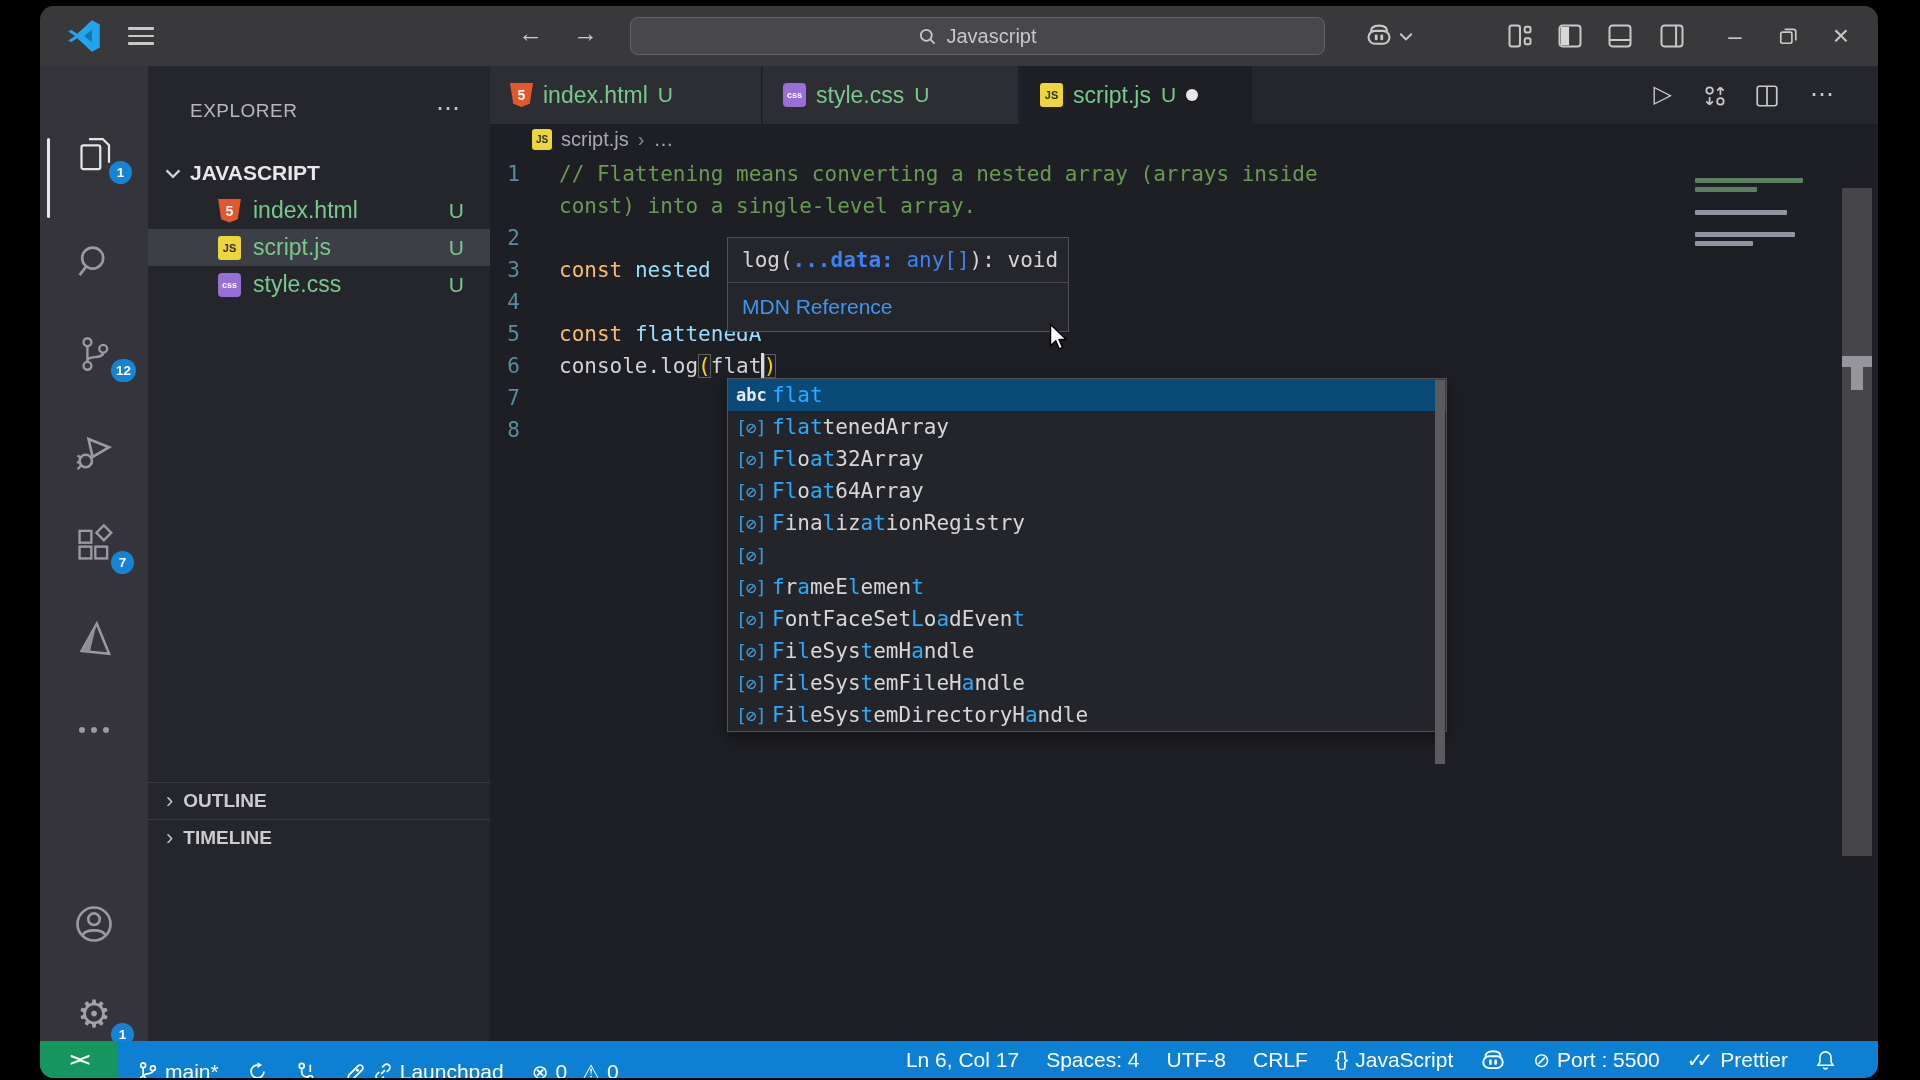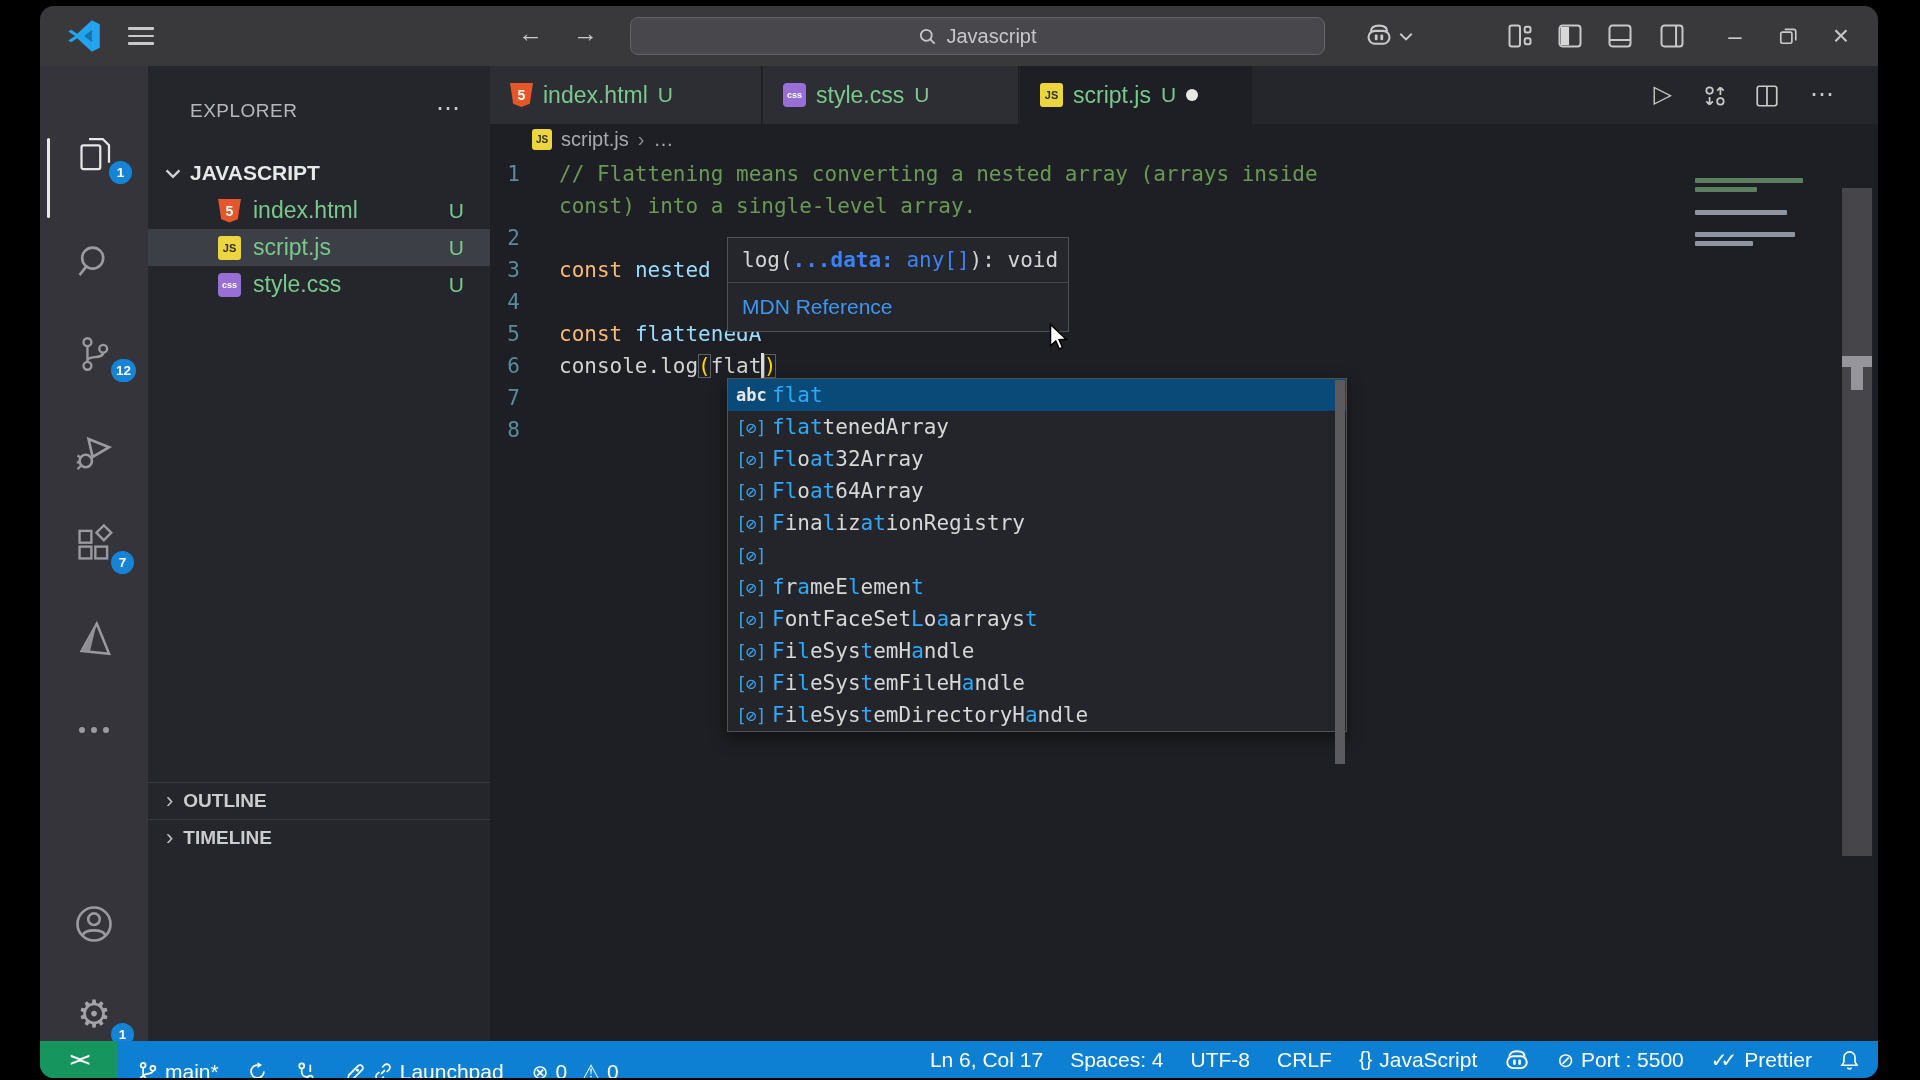--- a/index.html
+++ b/index.html
@@ -68,34 +68,34 @@
   .scroll-t-stem { position:absolute; left:9px; top:179px; width:12px; height:23px; background:#95959b; }
 
   
   .hover-popup { position:absolute; left:687px; top:231px; width:342px; background:#25262b; border:1px solid #515156; z-index:30; }
   .hp-sig { padding:10px 14px; font-family:"DejaVu Sans Mono", monospace; font-size:21px; color:#d4d4d4; white-space:pre; }
   .hp-blue { color:#3b82f6; } .hp-bold { font-weight:bold; }
   .hp-link-row { border-top:1px solid #46464b; padding:12px 14px; }
   .hp-link { color:#3f96f0; font-size:21px; cursor:pointer; }
 
   
-  .suggest { position:absolute; left:687px; top:372px; width:620px; background:#24252a; border:1px solid #515156; z-index:25; box-shadow:0 6px 16px rgba(0,0,0,.45); }
+  .suggest { position:absolute; left:687px; top:372px; width:720px; background:#24252a; border:1px solid #515156; z-index:25; box-shadow:0 6px 16px rgba(0,0,0,.45); }
   .sg-item { height:32px; display:flex; align-items:center; padding-left:8px; font-family:"DejaVu Sans Mono", monospace; font-size:21px; color:#d7d7d7; cursor:pointer; white-space:pre; }
   .sg-item.selected { background:#0a4a78; }
   .s-icon { width:36px; flex:0 0 auto; display:flex; align-items:center; font-family:"DejaVu Sans Mono", monospace; }
   .k-text { color:#e8e8e8; font-size:17px; font-weight:bold; }
   .k-variable { color:#3aa0e8; font-size:18px; letter-spacing:-1px; }
   .hl { color:#2aabff; }
   .sg-scroll { position:absolute; right:1px; top:1px; width:10px; height:384px; background:#5a5a5f; }
 
   
   .statusbar { position:absolute; left:0; bottom:0; width:100%; height:37px; background:#0d80d4; color:#fff; font-size:21px; }
   .st-remote { position:absolute; left:0; top:0; width:78px; height:37px; background:#16955e; display:flex; align-items:center; justify-content:center; font-weight:bold; font-size:19px; letter-spacing:-2px; cursor:pointer; }
   .st-left { position:absolute; left:78px; top:12px; height:37px; display:flex; align-items:center; gap:28px; padding-left:20px; }
-  .st-right { position:absolute; right:0; top:0; height:37px; display:flex; align-items:center; gap:27px; padding-right:18px; }
+  .st-right { position:absolute; right:0; top:0; height:37px; display:flex; align-items:center; gap:27px; padding-right:42px; }
   .st-item { display:flex; align-items:center; gap:7px; cursor:pointer; white-space:nowrap; }
   .st-glyph { font-size:20px; }
   .prettier-checks { letter-spacing:-7px; margin-right:7px; font-size:20px; }
 
   .mouse-cursor { position:absolute; left:1005px; top:316px; z-index:60; }
 </style>
 </head>
 <body>
 
 <div id="window">
@@ -369,21 +369,21 @@
 
   <div class="suggest">
     <div id="suggest-list">
         <div class="sg-item selected"><span class="s-icon k-text">abc</span><span><span class="hl">flat</span></span></div>
         <div class="sg-item"><span class="s-icon k-variable">[⊘]</span><span><span class="hl">flat</span><span>tenedArray</span></span></div>
         <div class="sg-item"><span class="s-icon k-variable">[⊘]</span><span><span class="hl">Fl</span><span>o</span><span class="hl">at</span><span>32Array</span></span></div>
         <div class="sg-item"><span class="s-icon k-variable">[⊘]</span><span><span class="hl">Fl</span><span>o</span><span class="hl">at</span><span>64Array</span></span></div>
         <div class="sg-item"><span class="s-icon k-variable">[⊘]</span><span><span class="hl">F</span><span>ina</span><span class="hl">l</span><span>iz</span><span class="hl">at</span><span>ionRegistry</span></span></div>
         <div class="sg-item"><span class="s-icon k-variable">[⊘]</span></div>
         <div class="sg-item"><span class="s-icon k-variable">[⊘]</span><span><span class="hl">f</span><span>r</span><span class="hl">a</span><span>me</span><span>E</span><span class="hl">l</span><span>emen</span><span class="hl">t</span></span></div>
-        <div class="sg-item"><span class="s-icon k-variable">[⊘]</span><span><span class="hl">F</span><span>ontFaceSet</span><span class="hl">L</span><span>o</span><span class="hl">a</span><span>arrays</span><span class="hl">t</span></span></div>
+        <div class="sg-item"><span class="s-icon k-variable">[⊘]</span><span><span class="hl">F</span><span>ontFaceSet</span><span class="hl">L</span><span>o</span><span class="hl">a</span><span>dEven</span><span class="hl">t</span></span></div>
         <div class="sg-item"><span class="s-icon k-variable">[⊘]</span><span><span class="hl">F</span><span>i</span><span class="hl">l</span><span>eSys</span><span class="hl">t</span><span>emH</span><span class="hl">a</span><span>ndle</span></span></div>
         <div class="sg-item"><span class="s-icon k-variable">[⊘]</span><span><span class="hl">F</span><span>i</span><span class="hl">l</span><span>eSys</span><span class="hl">t</span><span>emFileH</span><span class="hl">a</span><span>ndle</span></span></div>
         <div class="sg-item"><span class="s-icon k-variable">[⊘]</span><span><span class="hl">F</span><span>i</span><span class="hl">l</span><span>eSys</span><span class="hl">t</span><span>emDirectoryH</span><span class="hl">a</span><span>ndle</span></span></div>
       </div>
     <div class="sg-scroll"></div>
   </div>
 
   <svg class="mouse-cursor" width="26" height="30" viewBox="0 0 20 24">
     <path d="M4 2 L4 19 L8.2 15.2 L11 21.5 L13.6 20.3 L10.9 14.2 L16.5 13.8 Z" fill="#fff" stroke="#000" stroke-width="1.2"></path>
   </svg>

